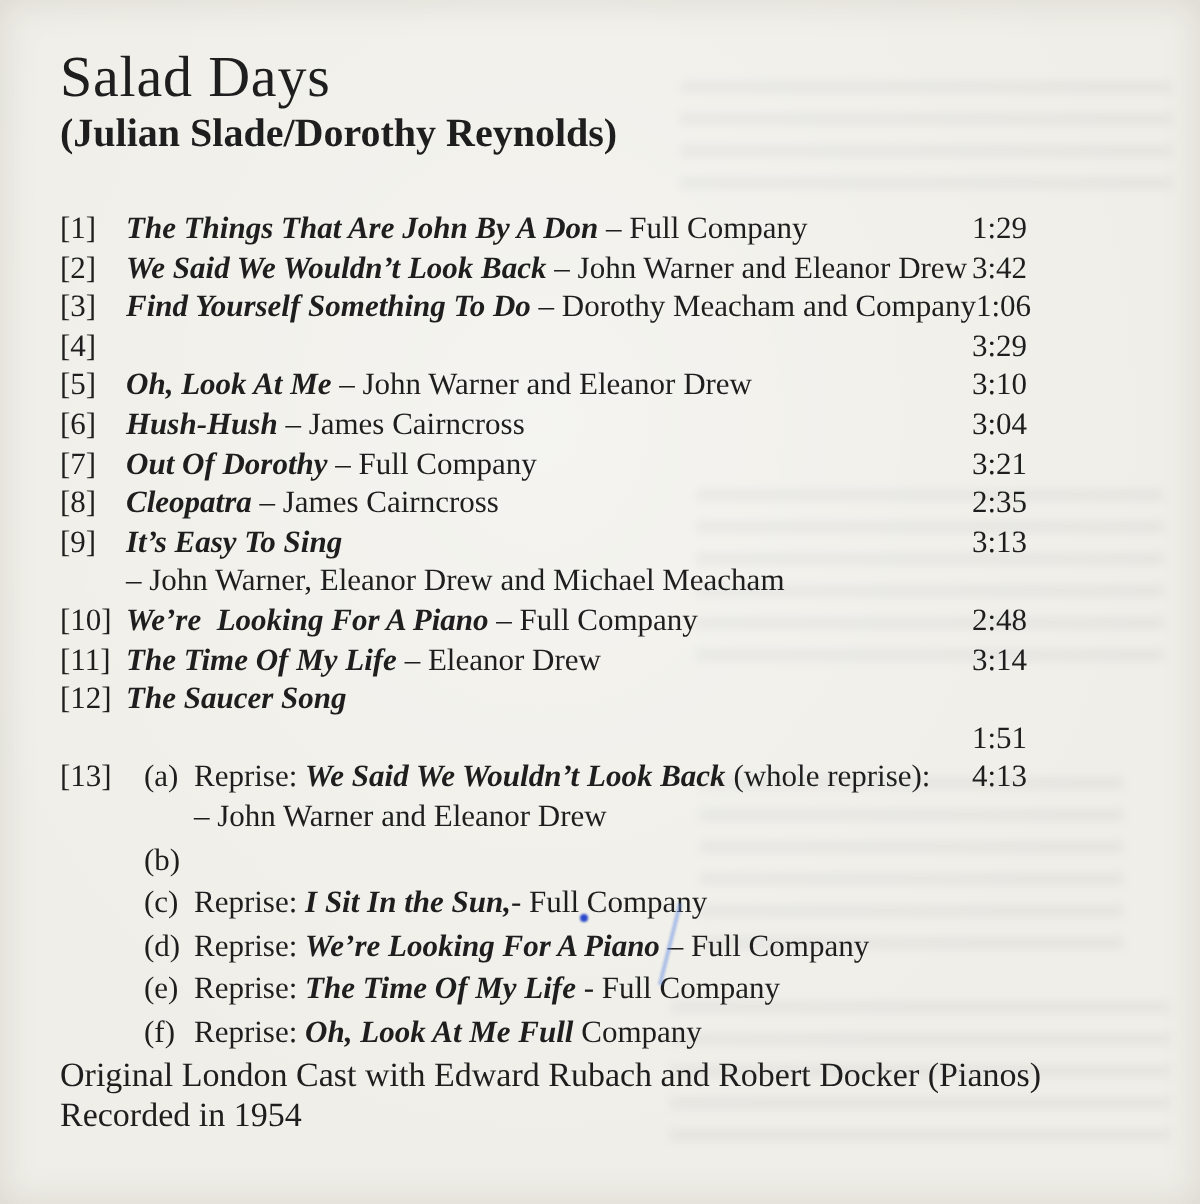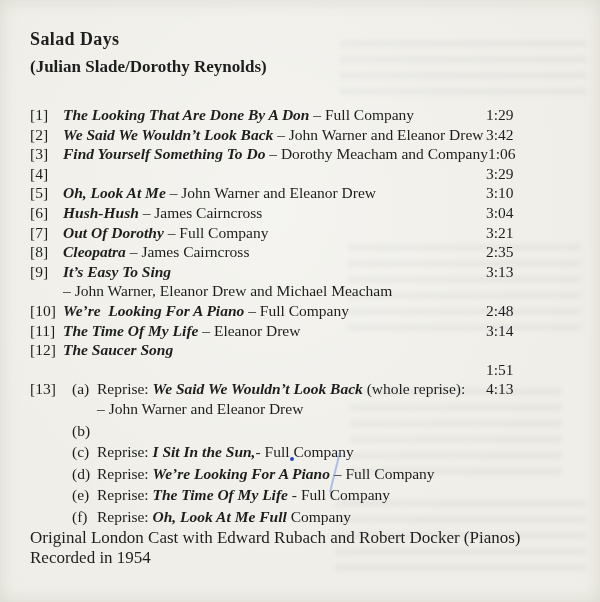--- a/index.html
+++ b/index.html
@@ -9,22 +9,22 @@
     background:
       radial-gradient(ellipse at 45% 35%, rgba(255,255,255,0.35), rgba(0,0,0,0) 70%),
       #efeee8;
     box-shadow:inset 0 0 18px rgba(120,115,100,0.18);
     overflow:hidden;
     font-family:"Liberation Serif", serif;
     color:#1e1e1e;
   }
   
   .header{position:absolute;left:30px;top:24px;}
-  .title{font-size:18px;font-weight:bold;line-height:30px;letter-spacing:0.4px;margin:0;}
-  .subtitle{font-size:17px;font-weight:bold;line-height:20px;margin:3px 0 0 0;}
+  .title{font-size:29px;font-weight:normal;line-height:30px;letter-spacing:0.4px;margin:0;}
+  .subtitle{font-size:20px;font-weight:bold;line-height:20px;margin:3px 0 0 0;}
   
   .tracklist{position:absolute;left:30px;top:105px;width:498px;font-size:15.5px;}
   .line{display:flex;align-items:baseline;height:19.6px;line-height:19.6px;white-space:pre;}
   .line.rsp{margin-top:2px;}
   .gutter{flex:none;width:33px;}
   .letter{flex:none;width:34px;padding-left:9px;box-sizing:border-box;}
   .text{flex:none;}
   .ttl{font-weight:bold;font-style:italic;}
   .time{margin-left:auto;flex:none;text-align:left;min-width:42px;}
   
@@ -58,21 +58,21 @@
   <div class="ghost g2"></div>
   <div class="ghost g3"></div>
   <div class="ghost g4"></div>
 
   <div class="header">
     <h1 class="title">Salad Days</h1>
     <h2 class="subtitle">(Julian Slade/Dorothy Reynolds)</h2>
   </div>
 
   <div class="tracklist">
-      <div class="line"><span class="gutter">[1]</span><span class="text"><span class="ttl">The Looking That Are Done By A Don</span><span class="plain"> – Full Company</span></span><span class="time">1:29</span></div>
+      <div class="line"><span class="gutter">[1]</span><span class="text"><span class="ttl">The Things That Are John By A Don</span><span class="plain"> – Full Company</span></span><span class="time">1:29</span></div>
       <div class="line"><span class="gutter">[2]</span><span class="text"><span class="ttl">We Said We Wouldn’t Look Back</span><span class="plain"> – John Warner and Eleanor Drew</span></span><span class="time">3:42</span></div>
       <div class="line"><span class="gutter">[3]</span><span class="text"><span class="ttl">Find Yourself Something To Do</span><span class="plain"> – Dorothy Meacham and Company</span></span><span class="time">1:06</span></div>
       <div class="line"><span class="gutter">[4]</span><span class="time">3:29</span></div>
       <div class="line"><span class="gutter">[5]</span><span class="text"><span class="ttl">Oh, Look At Me</span><span class="plain"> – John Warner and Eleanor Drew</span></span><span class="time">3:10</span></div>
       <div class="line"><span class="gutter">[6]</span><span class="text"><span class="ttl">Hush-Hush</span><span class="plain"> – James Cairncross</span></span><span class="time">3:04</span></div>
       <div class="line"><span class="gutter">[7]</span><span class="text"><span class="ttl">Out Of Dorothy</span><span class="plain"> – Full Company</span></span><span class="time">3:21</span></div>
       <div class="line"><span class="gutter">[8]</span><span class="text"><span class="ttl">Cleopatra</span><span class="plain"> – James Cairncross</span></span><span class="time">2:35</span></div>
       <div class="line"><span class="gutter">[9]</span><span class="text"><span class="ttl">It’s Easy To Sing</span></span><span class="time">3:13</span></div>
       <div class="line"><span class="gutter"></span><span class="text"><span class="plain">– John Warner, Eleanor Drew and Michael Meacham</span></span><span class="time"></span></div>
       <div class="line"><span class="gutter">[10]</span><span class="text"><span class="ttl">We’re  Looking For A Piano</span><span class="plain"> – Full Company</span></span><span class="time">2:48</span></div>

